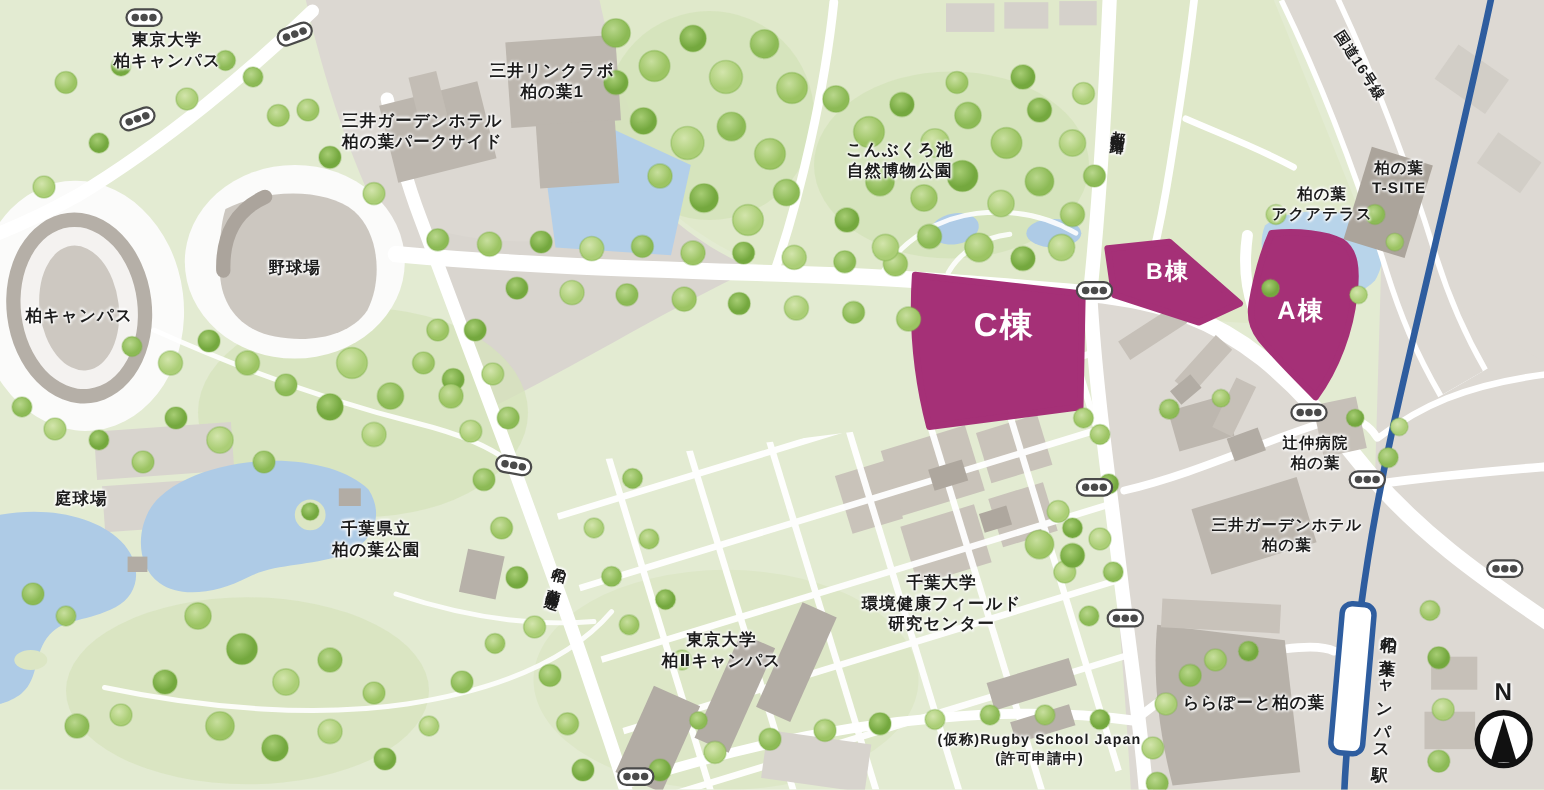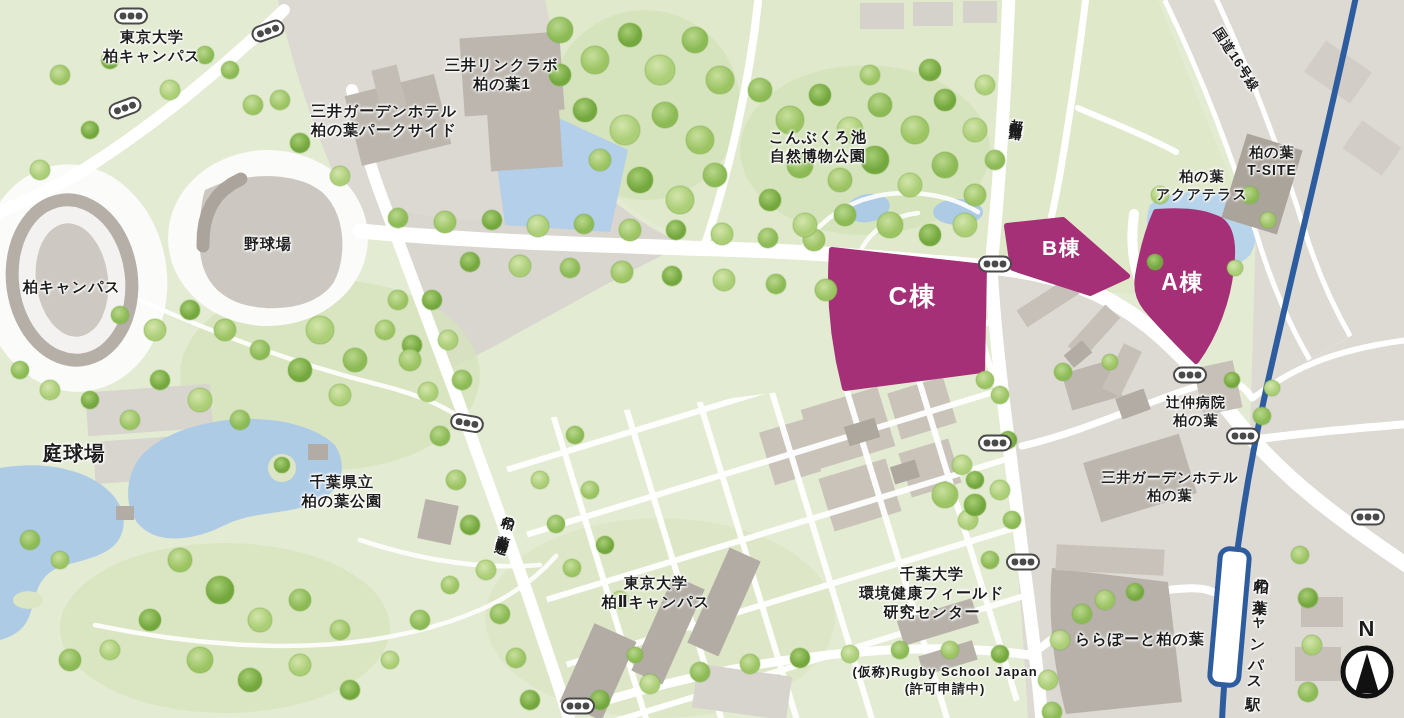--- a/index.html
+++ b/index.html
@@ -429,30 +429,30 @@
 
 <div id="labels">
       <div class="map-label" style="left: 152px; top: 46px; font-size: 15px; transform: translate(-50%, -50%);"><span>東京大学</span><br><span>柏キャンパス</span></div>
       <div class="map-label" style="left: 502px; top: 74px; font-size: 15px; transform: translate(-50%, -50%);"><span>三井リンクラボ</span><br><span>柏の葉1</span></div>
       <div class="map-label" style="left: 384px; top: 120px; font-size: 15px; transform: translate(-50%, -50%);"><span>三井ガーデンホテル</span><br><span>柏の葉パークサイド</span></div>
       <div class="map-label" style="left: 818px; top: 146px; font-size: 15px; transform: translate(-50%, -50%);"><span>こんぶくろ池</span><br><span>自然博物公園</span></div>
       <div class="map-label" style="left: 1202px; top: 186px; font-size: 14px; transform: translate(-50%, -50%);"><span>柏の葉</span><br><span>アクアテラス</span></div>
       <div class="map-label" style="left: 1272px; top: 162px; font-size: 14px; transform: translate(-50%, -50%);"><span>柏の葉</span><br><span>T-SITE</span></div>
       <div class="map-label" style="left: 1236px; top: 60px; font-size: 13px; transform: translate(-50%, -50%) rotate(57deg);"><span>国道16号線</span></div>
       <div class="map-label vert" style="left: 1017px; top: 114px; font-size: 13px; transform: translate(-50%, -50%) rotate(7deg);"><span>都市軸道路</span></div>
-      <div class="map-label white" style="left: 913px; top: 297px; font-size: 26px; transform: translate(-50%, -50%);"><span>C棟</span></div>
+      <div class="map-label white" style="left: 913px; top: 297px; font-size: 30px; transform: translate(-50%, -50%);"><span>C棟</span></div>
       <div class="map-label white" style="left: 1062px; top: 248px; font-size: 21px; transform: translate(-50%, -50%);"><span>B棟</span></div>
       <div class="map-label white" style="left: 1183px; top: 283px; font-size: 23px; transform: translate(-50%, -50%);"><span>A棟</span></div>
       <div class="map-label" style="left: 268px; top: 244px; font-size: 15px; transform: translate(-50%, -50%);"><span>野球場</span></div>
       <div class="map-label" style="left: 72px; top: 287px; font-size: 15px; transform: translate(-50%, -50%);"><span>柏キャンパス</span></div>
-      <div class="map-label" style="left: 74px; top: 454px; font-size: 20px; transform: translate(-50%, -50%);"><span>庭球場</span></div>
+      <div class="map-label" style="left: 74px; top: 454px; font-size: 15px; transform: translate(-50%, -50%);"><span>庭球場</span></div>
       <div class="map-label" style="left: 342px; top: 491px; font-size: 15px; transform: translate(-50%, -50%);"><span>千葉県立</span><br><span>柏の葉公園</span></div>
       <div class="map-label vert" style="left: 506px; top: 528px; font-size: 13px; transform: translate(-50%, -50%) rotate(15deg);"><span>柏の葉公園通り</span></div>
       <div class="map-label" style="left: 656px; top: 592px; font-size: 15px; transform: translate(-50%, -50%);"><span>東京大学</span><br><span>柏Ⅱキャンパス</span></div>
-      <div class="map-label" style="left: 932px; top: 549px; font-size: 15px; transform: translate(-50%, -50%); margin-top: 44px;"><span>千葉大学</span><br><span>環境健康フィールド</span><br><span>研究センター</span></div>
+      <div class="map-label" style="left: 856px; top: 549px; font-size: 15px; transform: translate(-50%, -50%);"><span>千葉大学</span><br><span>環境健康フィールド</span><br><span>研究センター</span></div>
       <div class="map-label" style="left: 913px; top: 681px; font-size: 13px; transform: translate(-50%, -50%); margin-left: 32px;"><span>(仮称)Rugby School Japan</span><br><span>(許可申請中)</span></div>
       <div class="map-label" style="left: 1196px; top: 412px; font-size: 14px; transform: translate(-50%, -50%); text-align: center;"><span>辻仲病院</span><br><span>柏の葉</span></div>
       <div class="map-label" style="left: 1170px; top: 487px; font-size: 14px; transform: translate(-50%, -50%);"><span>三井ガーデンホテル</span><br><span>柏の葉</span></div>
       <div class="map-label" style="left: 1116px; top: 639px; font-size: 15px; transform: translate(-50%, -50%); padding-left: 48px;"><span>ららぽーと柏の葉</span></div>
       <div class="map-label vert" style="left: 1259px; top: 627px; font-size: 15px; transform: translate(-50%, -50%) rotate(4deg);"><span>柏の葉キャンパス駅</span></div>
       <div class="map-label" style="left: 1367px; top: 629px; font-size: 22px; transform: translate(-50%, -50%);"><span>N</span></div>
     </div>
 </div>
 
 </body></html>

